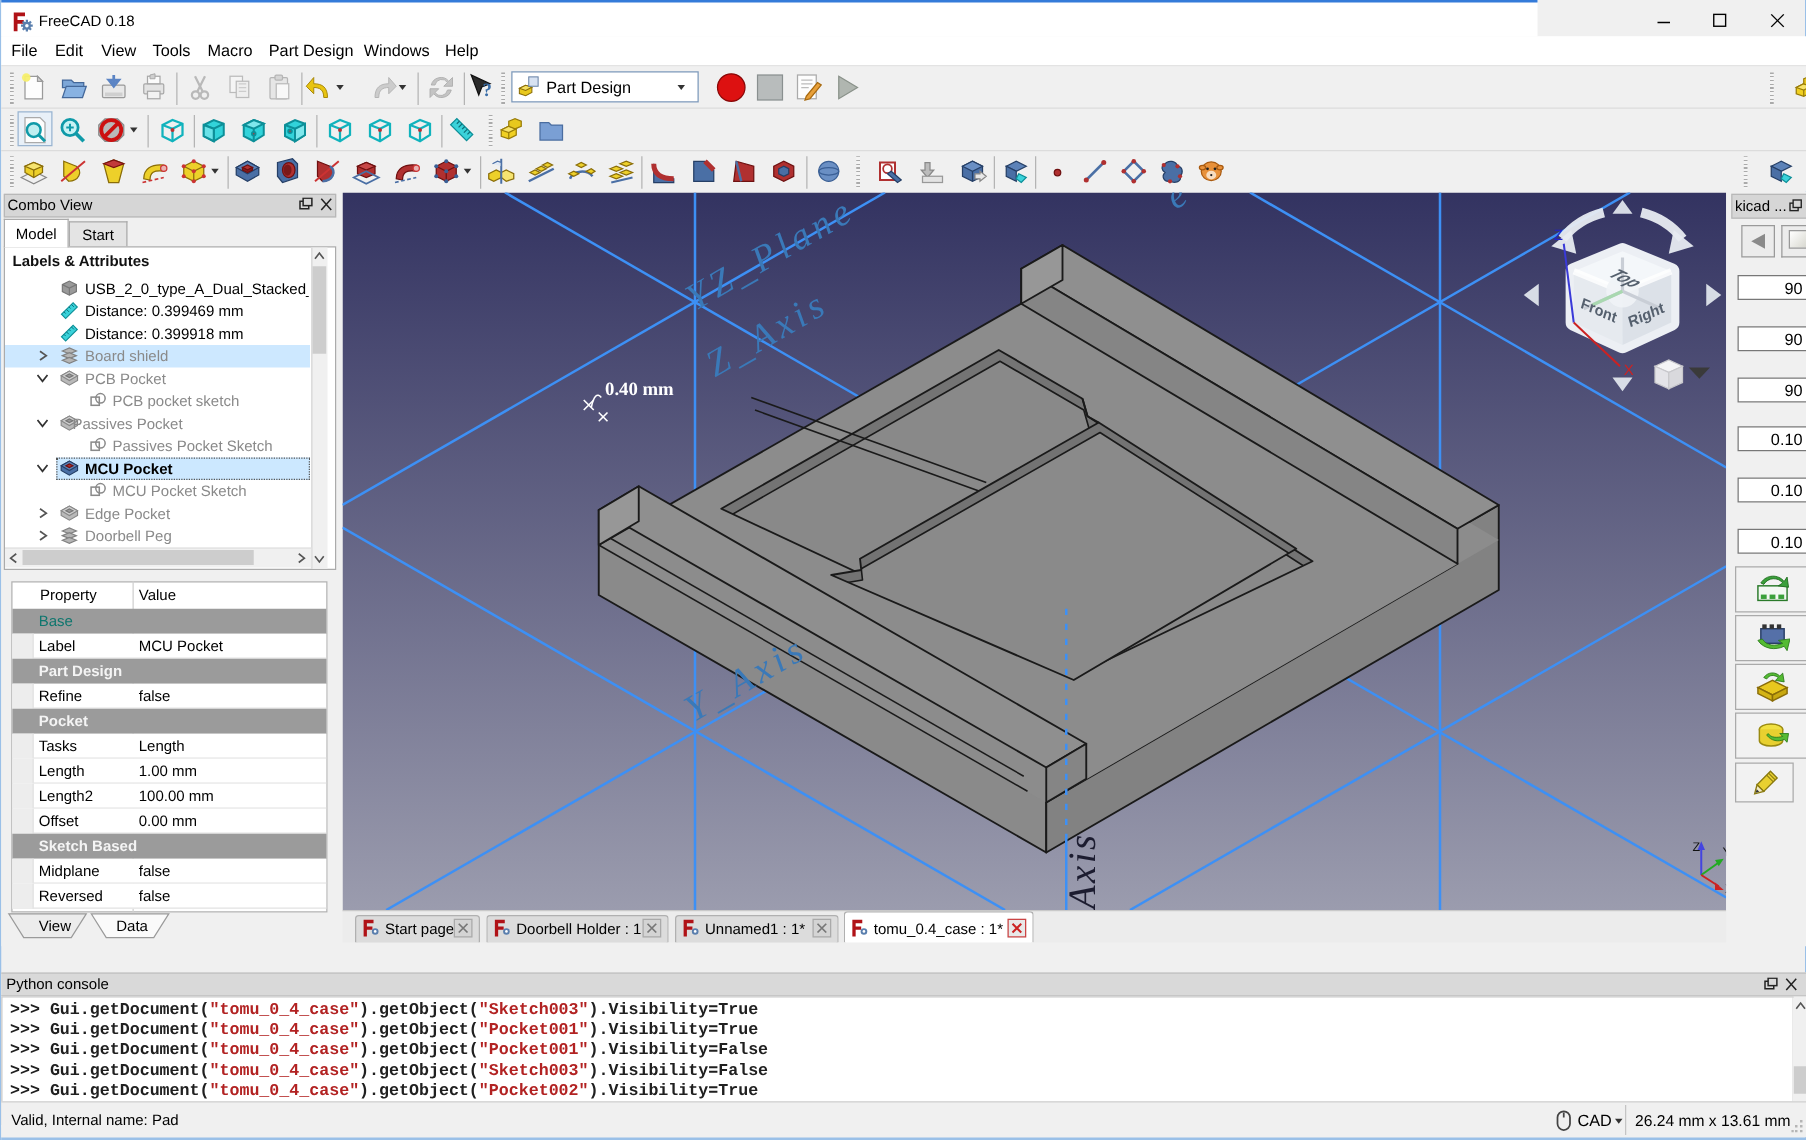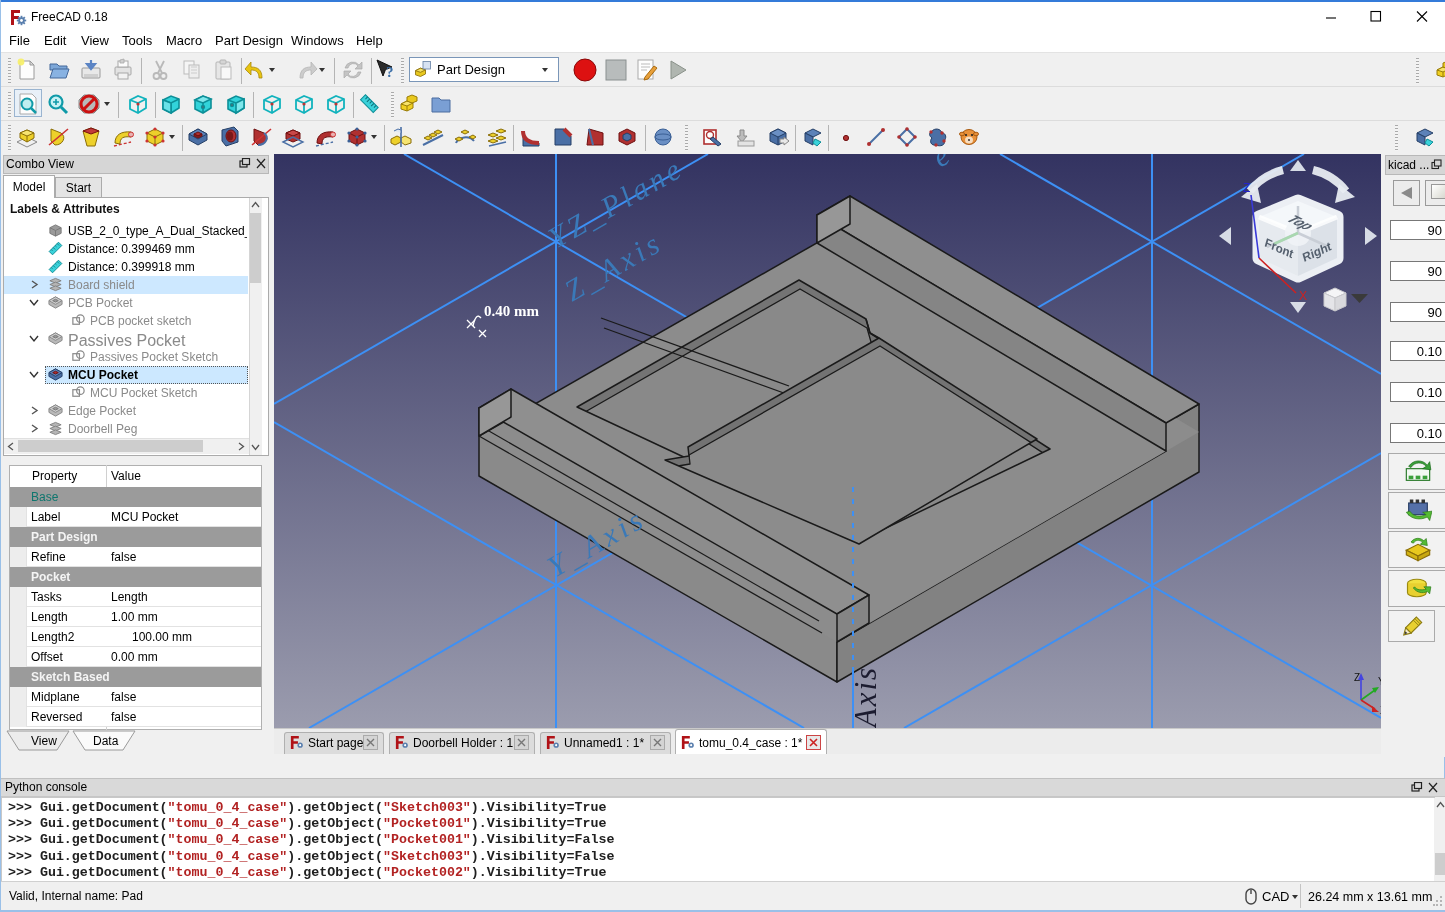--- a/index.html
+++ b/index.html
@@ -1,19 +1,19 @@
 <!DOCTYPE html>
 <html><head><meta charset="utf-8">
 <style>
 *{margin:0;padding:0;box-sizing:border-box;}
 html,body{width:1445px;height:912px;overflow:hidden;}
 body{font-family:"Liberation Sans",sans-serif;background:#f0f0f0;position:relative;}
 .abs{position:absolute;}
 #win{position:absolute;left:0;top:0;width:1445px;height:912px;border-left:1px solid #9ac0e8;border-right:1px solid #9ac0e8;}
-#titlebar{position:absolute;left:0;top:0;width:1445px;height:29px;background:#fff;border-top:2px solid #347bd9;padding-left:26px;}
+#titlebar{position:absolute;left:0;top:0;width:1229px;height:29px;background:#fff;border-top:2px solid #347bd9;padding-left:26px;}
 #title-text{position:absolute;left:30px;top:8px;font-size:12px;color:#000;}
 #menubar{position:absolute;left:0;top:29px;width:1445px;height:23px;background:#fff;}
 .menuitem{position:absolute;top:4px;font-size:13px;color:#000;}
 #toolzone{position:absolute;left:0;top:52px;width:1445px;height:101px;background:#f0f0f0;border-top:1px solid #e3e3e3;}
 .tsep{position:absolute;width:1px;background:#b4b4b4;}
 .handle{position:absolute;width:3px;background-image:repeating-linear-gradient(#aaa 0 1px,#f4f4f4 1px 3px);}
 .ticon{position:absolute;}
 .darr{position:absolute;width:0;height:0;border-left:3.5px solid transparent;border-right:3.5px solid transparent;border-top:4px solid #333;}
 </style></head><body>
 <div id="win">
@@ -489,21 +489,21 @@
       </svg>
       <div class="abs" style="left:89px;top:161px;font-size:12px;color:#8a8a8a;font-weight:normal;white-space:nowrap;overflow:hidden;width:157px;">PCB pocket sketch</div>
       <svg class="abs" style="left:28px;top:181px" width="10" height="9" viewBox="0 0 10 9">
         <path d="M1 2 L5 7 L9 2" fill="none" stroke="#333" stroke-width="1.4"></path>
       </svg>
       <svg class="abs" style="left:47px;top:178px" width="15" height="15" viewBox="0 0 16 16">
         <path d="M1 6 L8 2 L15 6 L15 10 L8 14 L1 10 Z" fill="#b9b9b9" stroke="#888"></path>
         <path d="M1 6 L8 10 L15 6 L8 2 Z" fill="#cfcfcf" stroke="#888"></path>
         <path d="M5 6 L8 4.5 L11 6 L8 7.5 Z" fill="#9a9a9a" stroke="#777"></path>
       </svg>
-      <div class="abs" style="left:67px;top:179px;font-size:16px;color:#8a8a8a;font-weight:normal;white-space:nowrap;overflow:hidden;width:179px;">Passives Pocket</div>
+      <div class="abs" style="left:57px;top:179px;font-size:12px;color:#8a8a8a;font-weight:normal;white-space:nowrap;overflow:hidden;width:179px;">Passives Pocket</div>
       <svg class="abs" style="left:70px;top:196px" width="15" height="15" viewBox="0 0 16 16" fill="none" stroke="#8a8a8a" stroke-width="1.3">
         <rect x="2" y="5" width="7" height="7"></rect>
         <circle cx="10" cy="6" r="4"></circle>
       </svg>
       <div class="abs" style="left:89px;top:197px;font-size:12px;color:#8a8a8a;font-weight:normal;white-space:nowrap;overflow:hidden;width:157px;">Passives Pocket Sketch</div>
       <div class="abs" style="left:44px;top:213px;width:203px;height:18px;background:#cce8ff;border:1px dotted #555;"></div>
       <svg class="abs" style="left:28px;top:217px" width="10" height="9" viewBox="0 0 10 9">
         <path d="M1 2 L5 7 L9 2" fill="none" stroke="#333" stroke-width="1.4"></path>
       </svg>
       <svg class="abs" style="left:47px;top:214px" width="15" height="15" viewBox="0 0 16 16">
@@ -575,21 +575,21 @@
       <div class="abs" style="left:9px;top:434px;width:17px;height:20px;background:#ededed;border-right:1px solid #e2e2e2;"></div>
       <div class="abs" style="left:30px;top:437px;font-size:12px;color:#000;">Tasks</div>
       <div class="abs" style="left:110px;top:437px;font-size:12px;color:#000;">Length</div>
       <div class="abs" style="left:9px;top:454px;width:251px;height:20px;background:#fff;border-bottom:1px solid #e2e2e2;"></div>
       <div class="abs" style="left:9px;top:454px;width:17px;height:20px;background:#ededed;border-right:1px solid #e2e2e2;"></div>
       <div class="abs" style="left:30px;top:457px;font-size:12px;color:#000;">Length</div>
       <div class="abs" style="left:110px;top:457px;font-size:12px;color:#000;">1.00 mm</div>
       <div class="abs" style="left:9px;top:474px;width:251px;height:20px;background:#fff;border-bottom:1px solid #e2e2e2;"></div>
       <div class="abs" style="left:9px;top:474px;width:17px;height:20px;background:#ededed;border-right:1px solid #e2e2e2;"></div>
       <div class="abs" style="left:30px;top:477px;font-size:12px;color:#000;">Length2</div>
-      <div class="abs" style="left:110px;top:477px;font-size:12px;color:#000;margin-left:21px;">100.00 mm</div>
+      <div class="abs" style="left:110px;top:477px;font-size:12px;color:#000;">100.00 mm</div>
       <div class="abs" style="left:9px;top:494px;width:251px;height:20px;background:#fff;border-bottom:1px solid #e2e2e2;"></div>
       <div class="abs" style="left:9px;top:494px;width:17px;height:20px;background:#ededed;border-right:1px solid #e2e2e2;"></div>
       <div class="abs" style="left:30px;top:497px;font-size:12px;color:#000;">Offset</div>
       <div class="abs" style="left:110px;top:497px;font-size:12px;color:#000;">0.00 mm</div>
       <div class="abs" style="left:9px;top:514px;width:251px;height:20px;background:#9b9b9b;"></div>
       <div class="abs" style="left:30px;top:517px;font-size:12px;font-weight:bold;color:#f4f4f4;">Sketch Based</div>
       <div class="abs" style="left:9px;top:534px;width:251px;height:20px;background:#fff;border-bottom:1px solid #e2e2e2;"></div>
       <div class="abs" style="left:9px;top:534px;width:17px;height:20px;background:#ededed;border-right:1px solid #e2e2e2;"></div>
       <div class="abs" style="left:30px;top:537px;font-size:12px;color:#000;">Midplane</div>
       <div class="abs" style="left:110px;top:537px;font-size:12px;color:#000;">false</div>

